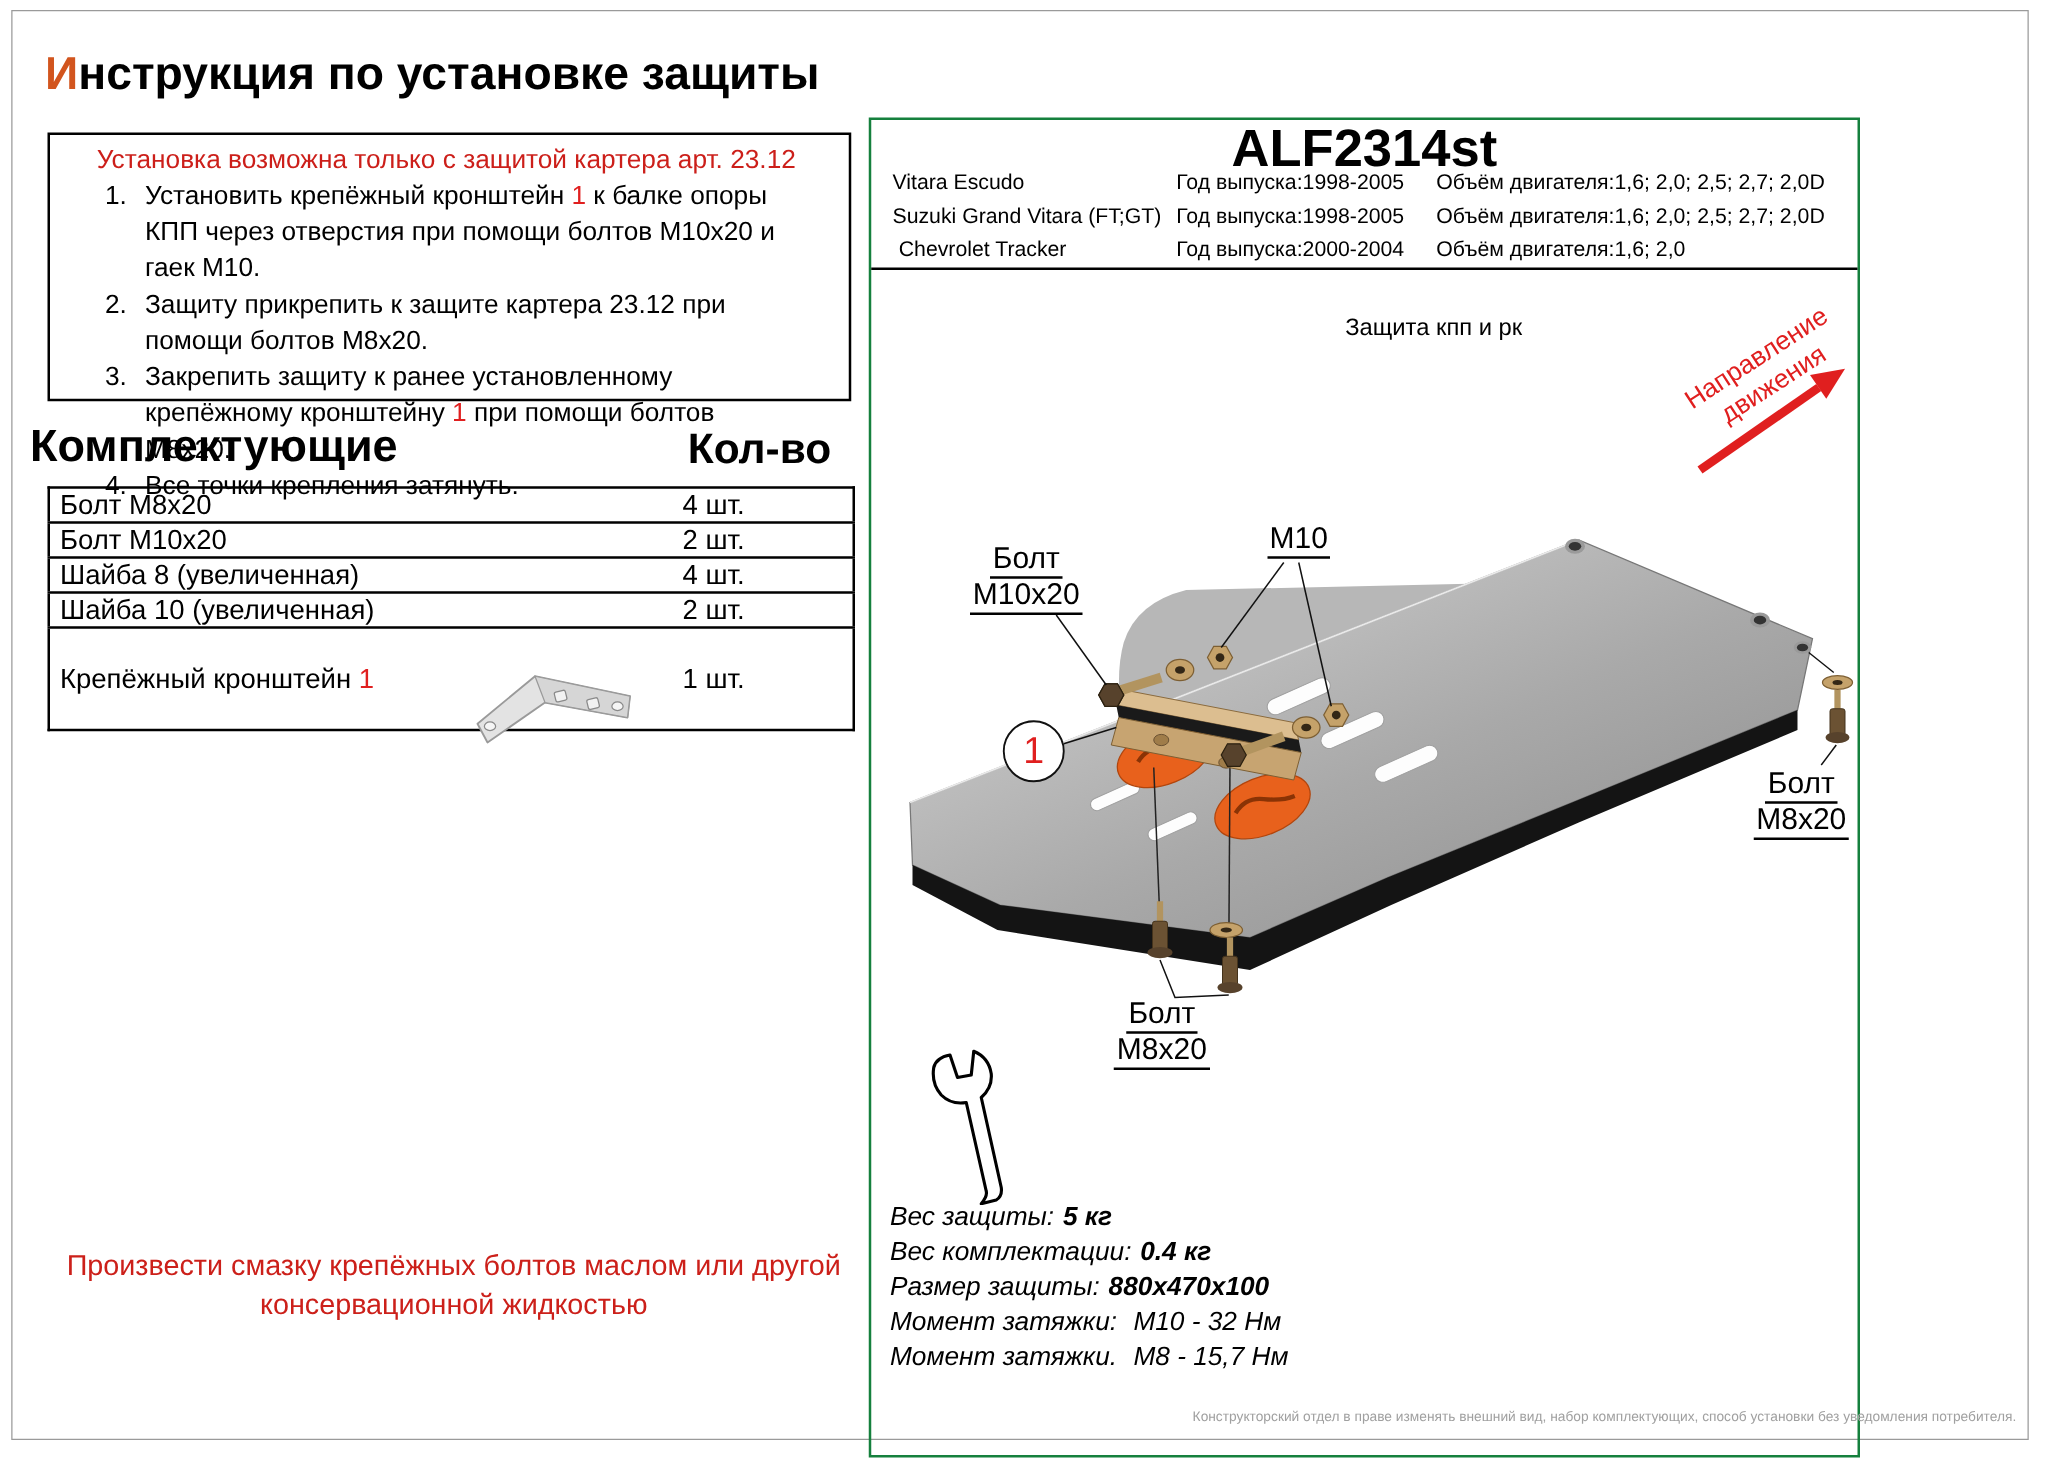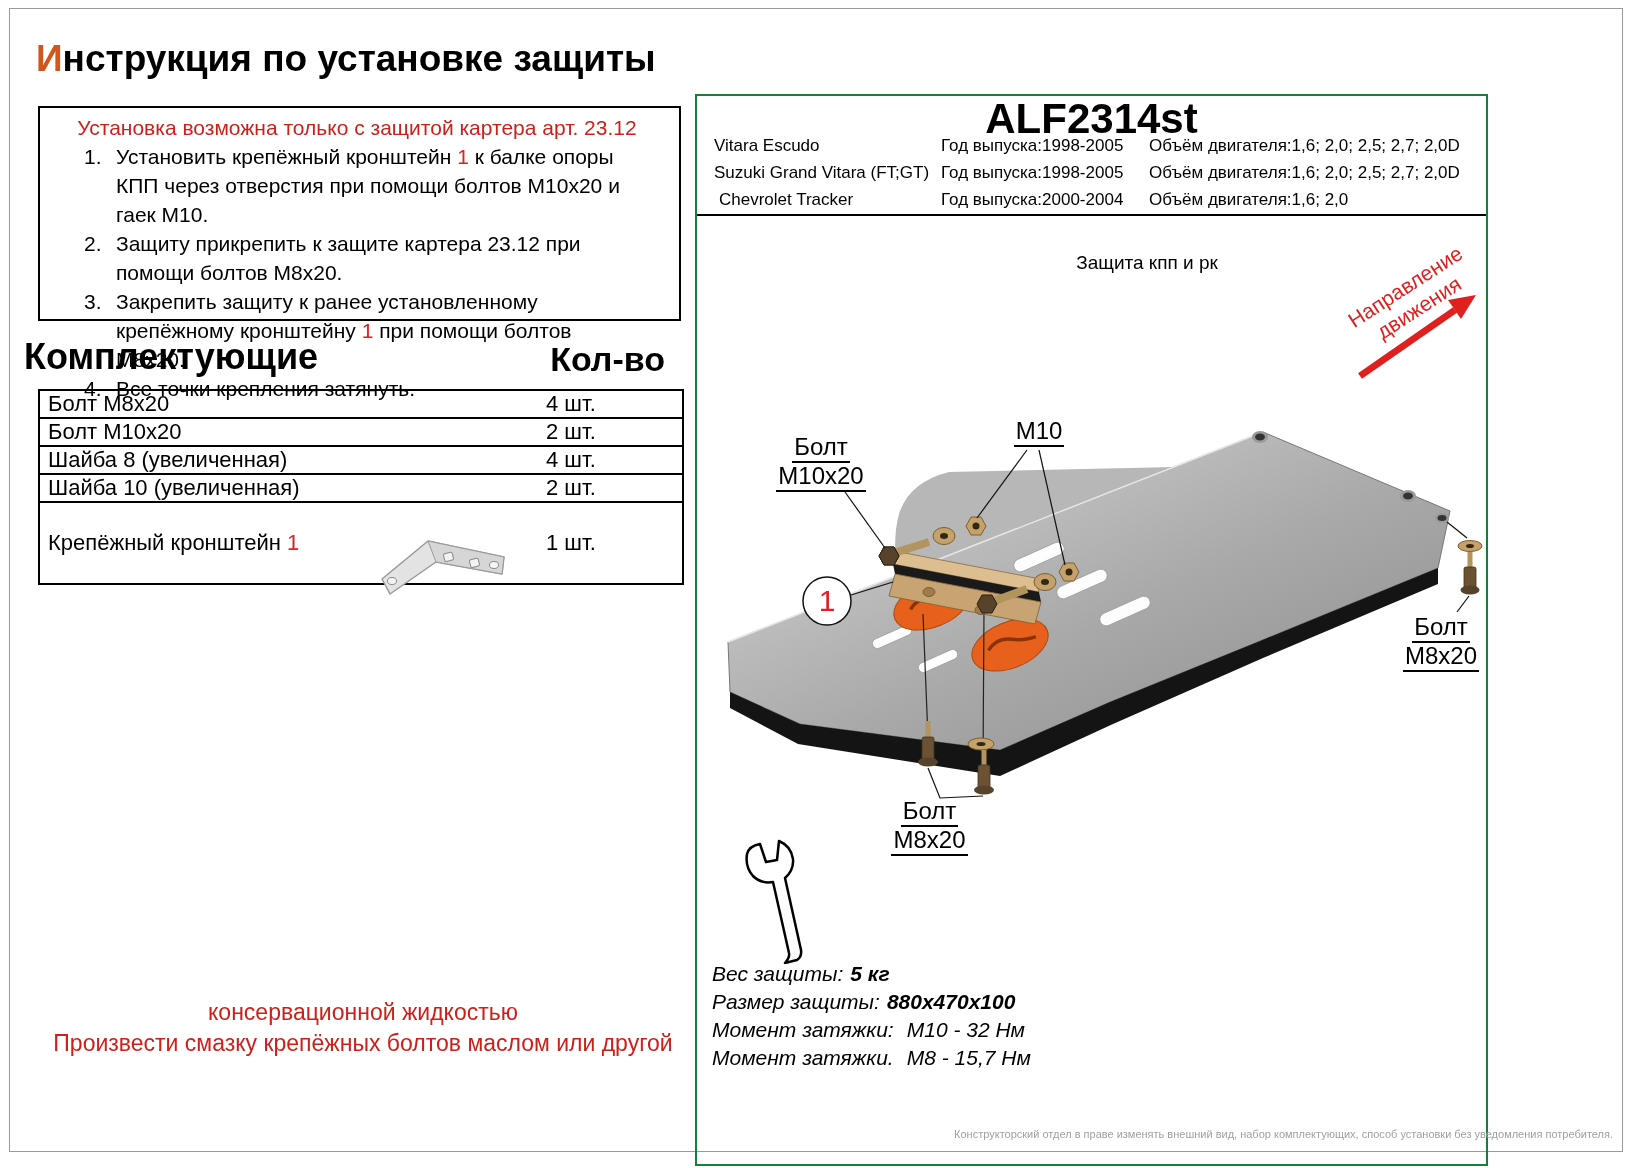--- a/index.html
+++ b/index.html
@@ -110,22 +110,22 @@
 <svg class="abs bracket-img" viewBox="0 0 145 78">
   <path d="M10,52 L56,14 L132,30 L130,47 L64,35 L18,67 Z" fill="#e3e3e3" stroke="#9a9a9a" stroke-width="1.5" stroke-linejoin="round"></path>
   <path d="M56,14 L132,30 L130,47 L64,35 Z" fill="#d6d6d6" stroke="#9a9a9a" stroke-width="1"></path>
   <rect x="72" y="26" width="9" height="8" rx="1.5" transform="rotate(-14 76 30)" fill="#f2f2f2" stroke="#8a8a8a"></rect>
   <rect x="98" y="32" width="9" height="8" rx="1.5" transform="rotate(-14 102 36)" fill="#f2f2f2" stroke="#8a8a8a"></rect>
   <ellipse cx="20" cy="54" rx="4.5" ry="3.5" fill="#f5f5f5" stroke="#8a8a8a"></ellipse>
   <ellipse cx="122" cy="38" rx="4.5" ry="3.5" fill="#f5f5f5" stroke="#8a8a8a"></ellipse>
 </svg>
 
 <div class="abs left-red-note">
+  <div>Произвести смазку крепёжных болтов маслом или другой</div>
   <div>консервационной жидкостью</div>
-  <div>Произвести смазку крепёжных болтов маслом или другой</div>
 </div>
 
 <div class="abs sheet">
   <div class="code">ALF2314st</div>
 
   <div class="veh" style="top:40px;">
     <span class="model">Vitara Escudo</span>
     <span class="years">Год выпуска:1998-2005</span>
     <span class="engine">Объём двигателя:1,6; 2,0; 2,5; 2,7; 2,0D</span>
   </div>
@@ -269,19 +269,20 @@
     <div><span class="u">Болт</span></div>
     <div><span class="u">М8х20</span></div>
   </div>
   <div class="dlabel lbl-m8-bottom">
     <div><span class="u">Болт</span></div>
     <div><span class="u">М8х20</span></div>
   </div>
 
   <div class="specs">
     <div><span>Вес защиты:</span><span class="val b">5 кг</span></div>
+    <div><span>Вес комплектации:</span><span class="val b">0.4 кг</span></div>
     <div><span>Размер защиты:</span><span class="val b">880х470х100</span></div>
     <div><span>Момент затяжки:</span><span class="val sp">М10 - 32 Нм</span></div>
     <div><span>Момент затяжки.</span><span class="val sp">М8 - 15,7 Нм</span></div>
   </div>
 </div>
 
 <div class="abs disclaimer">Конструкторский отдел в праве изменять внешний вид, набор комплектующих, способ установки без уведомления потребителя.</div>
 
 </body></html>

